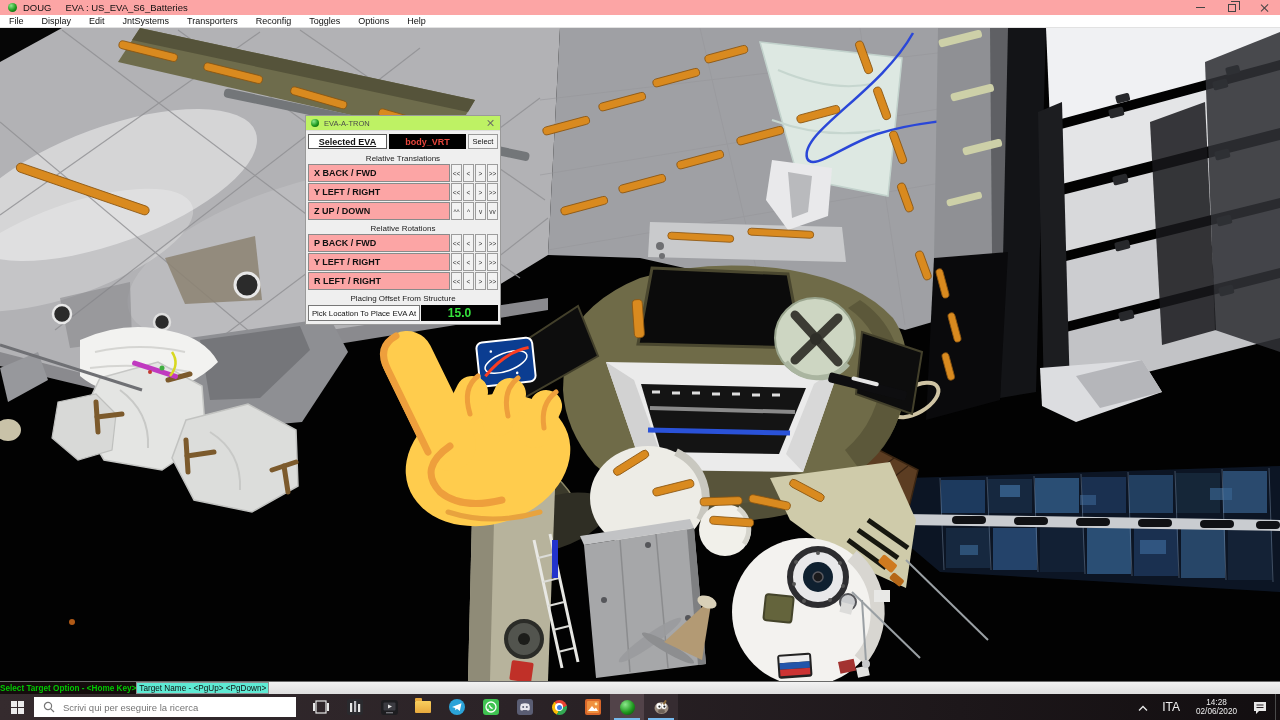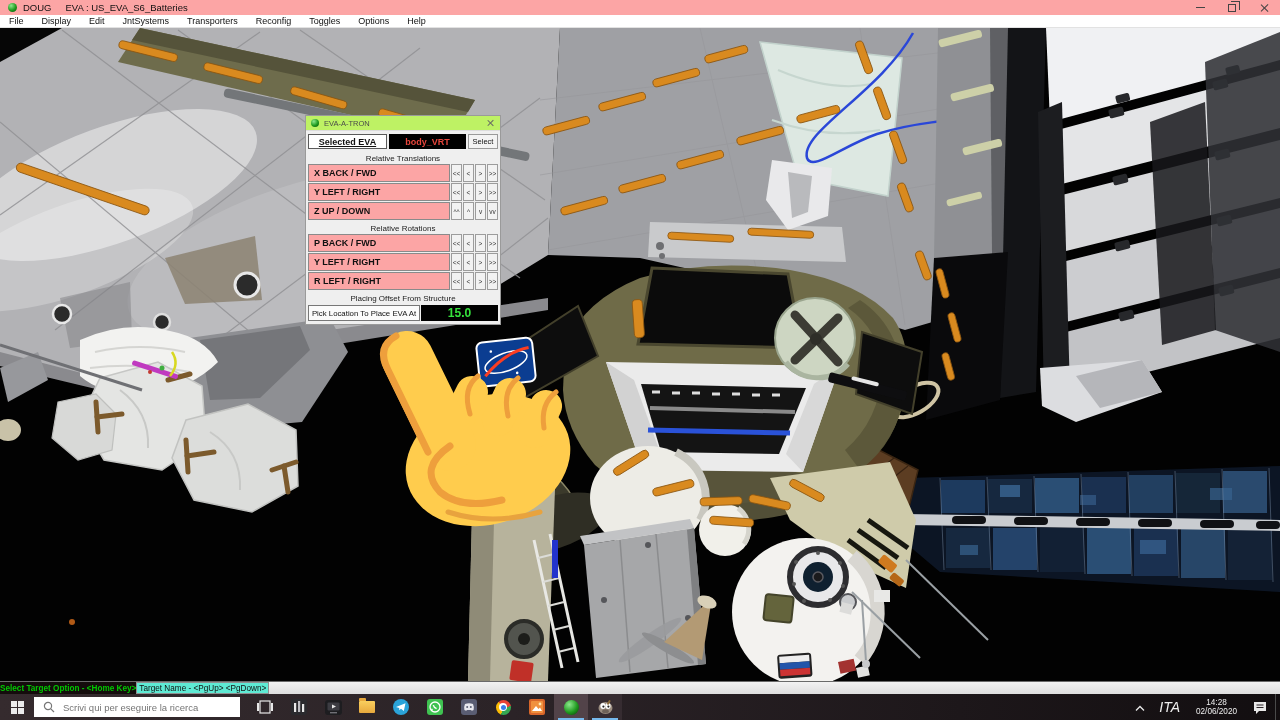--- a/index.html
+++ b/index.html
@@ -60,38 +60,38 @@
   .status-tab{flex:0 0 133px;background:#5eead4;border:1px solid #8f8f8f;color:#111;
               display:flex;align-items:center;justify-content:center;white-space:nowrap;}
   .status-rest{flex:1;background:linear-gradient(#f2f2f2,#dedede);}
   
   .taskbar{position:absolute;left:0;top:694px;width:1280px;height:26px;
            background:linear-gradient(90deg,#352b2e 0%,#2b2327 40%,#1d171a 75%,#120e10 100%);
            display:flex;align-items:center;color:#eee;}
   .tb-start{width:34px;height:26px;display:flex;align-items:center;justify-content:center;}
   .winlogo{display:grid;grid-template-columns:6px 6px;grid-template-rows:6px 6px;gap:1px;}
   .winlogo span{background:#ececec;}
-  .tb-search{width:206px;height:20px;background:#fff;display:flex;align-items:center;margin-right:8px;}
+  .tb-search{width:262px;height:20px;background:#fff;display:flex;align-items:center;margin-right:8px;}
   .tb-search input{border:none;outline:none;flex:1;font-size:9.5px;color:#555;background:transparent;
                    font-family:"Liberation Sans",sans-serif;}
   .tb-icon{width:34px;height:26px;display:flex;align-items:center;justify-content:center;position:relative;}
   .tb-icon.active{background:#524349;}
   .tb-icon.active2{background:#362c31;}
   .tb-icon.active:after,.tb-icon.active2:after{content:"";position:absolute;left:4px;right:4px;bottom:0;height:2px;background:#76b9ed;}
   .folder{position:relative;width:16px;height:12px;background:linear-gradient(#f9cf5e,#e8a93d);border-radius:1px;}
   .folder:before{content:"";position:absolute;left:0;top:-3px;width:7px;height:3px;background:#e8a93d;border-radius:1px 1px 0 0;}
   .chrome{position:relative;width:15px;height:15px;border-radius:50%;
           background:conic-gradient(from -40deg,#ea4335 0 120deg,#34a853 120deg 240deg,#fbbc05 240deg 360deg);}
   .chrome:before{content:"";position:absolute;left:3.5px;top:3.5px;width:8px;height:8px;border-radius:50%;background:#fff;}
   .chrome:after{content:"";position:absolute;left:5px;top:5px;width:5px;height:5px;border-radius:50%;background:#3b7de8;}
   .doug-ball{width:15px;height:15px;border-radius:50%;
              background:radial-gradient(circle at 35% 30%,#8ce88c,#1f9a1f 55%,#063a06);}
   .tray{margin-left:auto;display:flex;align-items:center;height:26px;}
   .tray-chevron{width:22px;text-align:center;}
-  .tray-lang{font-size:14px;padding:0 8px;font-style:italic;}
+  .tray-lang{font-size:12px;padding:0 8px;}
   .tray-clock{font-size:8.2px;line-height:9.5px;text-align:center;padding:0 8px;}
   .tray-action{width:30px;display:flex;align-items:center;justify-content:center;height:26px;}
   .show-desktop{width:5px;height:26px;border-left:1px solid #4a4a4a;}
 </style>
 </head>
 <body>
 
 <div class="screen">
 
   <div class="titlebar">

